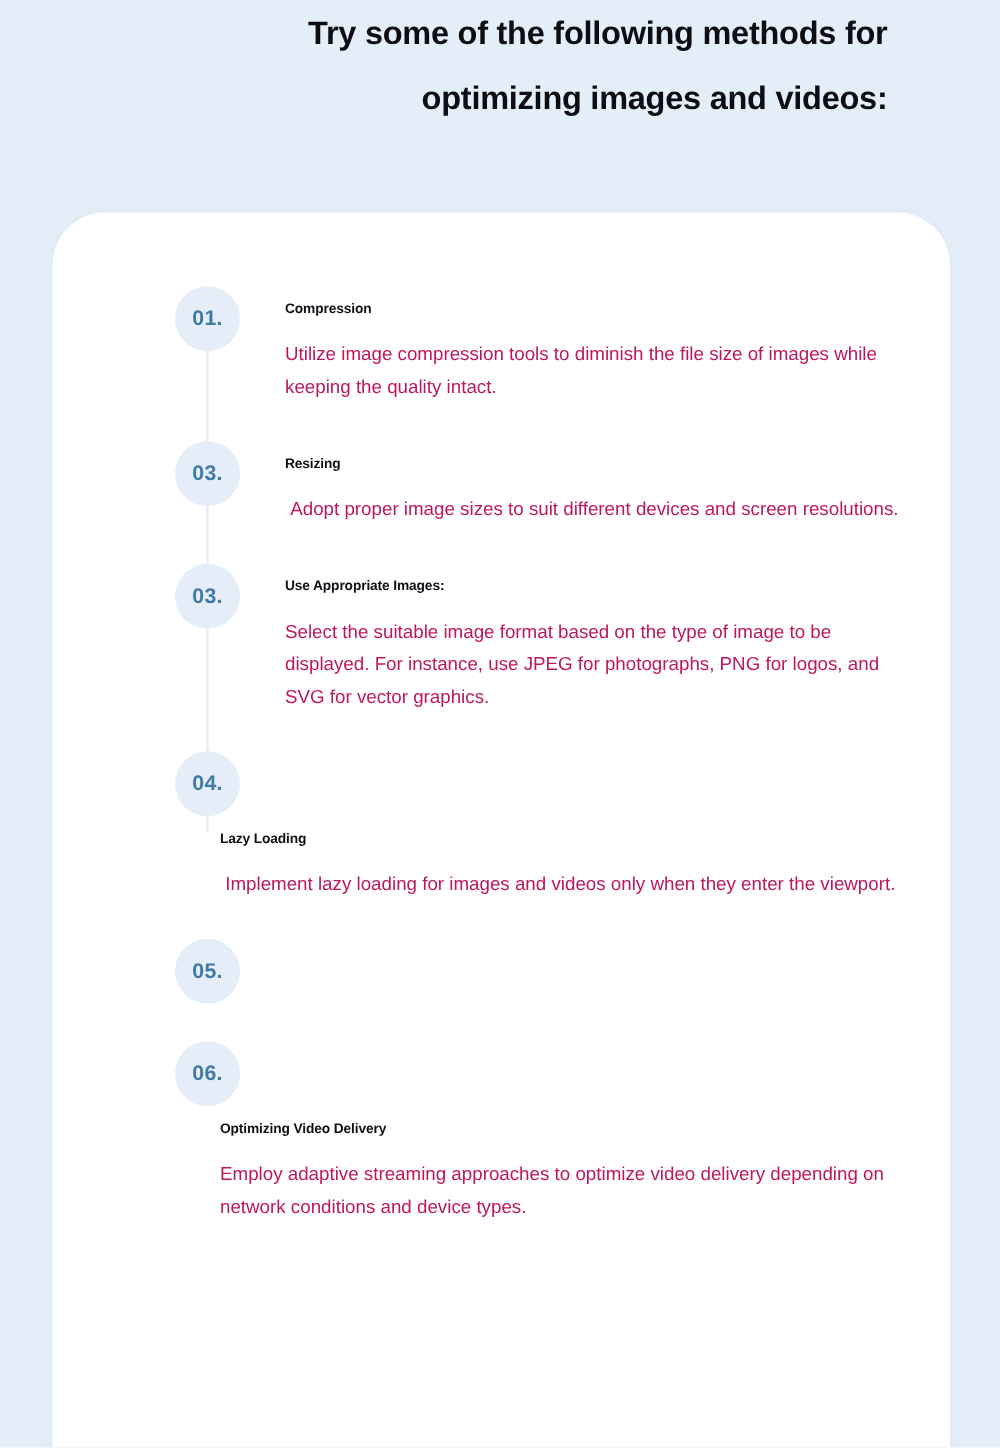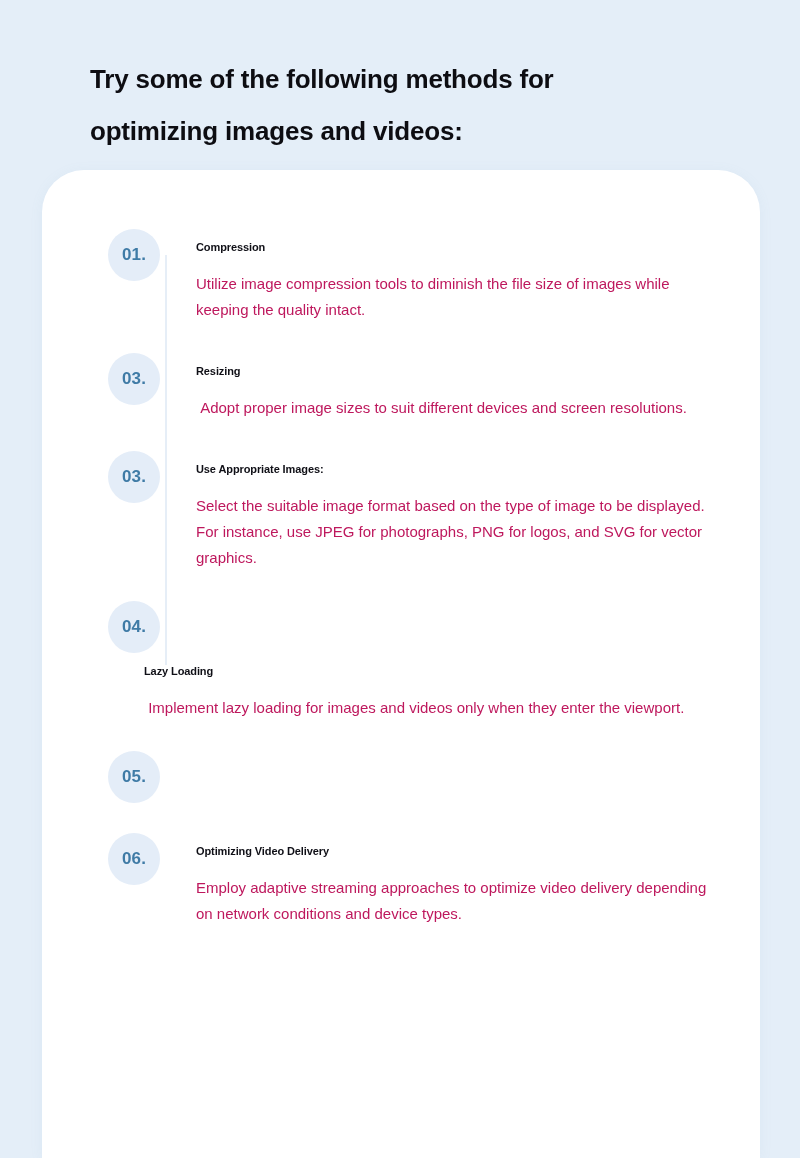--- a/index.html
+++ b/index.html
@@ -11,22 +11,21 @@
     height: 1158px;
     background: #e4eef8;
     font-family: "Liberation Sans", sans-serif;
     overflow: hidden;
     position: relative;
   }
 
   .page-title {
     width: 620px;
     margin: 0 auto;
-    padding-top: 53px;
-    text-align: left;
+    text-align: right;
     font-size: 26px;
     font-weight: bold;
     line-height: 52px;
     letter-spacing: -0.2px;
     color: #0d0d12;
   }
 
   .card {
     position: absolute;
     left: 42px;
@@ -44,21 +43,21 @@
     position: relative;
     padding: 0;
     margin: 0;
     list-style: none;
   }
 
   .step {
     position: relative;
     display: flex;
     align-items: flex-start;
-    padding-left: 66px;
+    padding-left: 98px;
     padding-right: 38px;
   }
 
   .badge {
     position: relative;
     z-index: 2;
     width: 52px;
     height: 52px;
     border-radius: 50%;
     background: #e4edf8;
@@ -142,21 +141,21 @@
       <li class="step" style="margin-top: 30px; flex-direction: column;">
         <div class="badge">04.</div>
         <div class="step-body">
           <h2 class="step-title">Lazy Loading</h2>
           <p class="step-desc"> Implement lazy loading for images and videos only when they enter the viewport.</p>
         </div>
       </li>
       <li class="step" style="margin-top: 30px; align-items: flex-end;">
         <div class="badge">05.</div>
       </li>
-      <li class="step" style="margin-top: 30px;">
+      <li class="step" style="margin-top: 30px; flex-direction: column;">
         <div class="badge">06.</div>
         <div class="step-body">
           <h2 class="step-title">Optimizing Video Delivery</h2>
           <p class="step-desc">Employ adaptive streaming approaches to optimize video delivery depending on network conditions and device types.</p>
         </div>
       </li>
     </ul>
 </div>
 
 </body></html>

